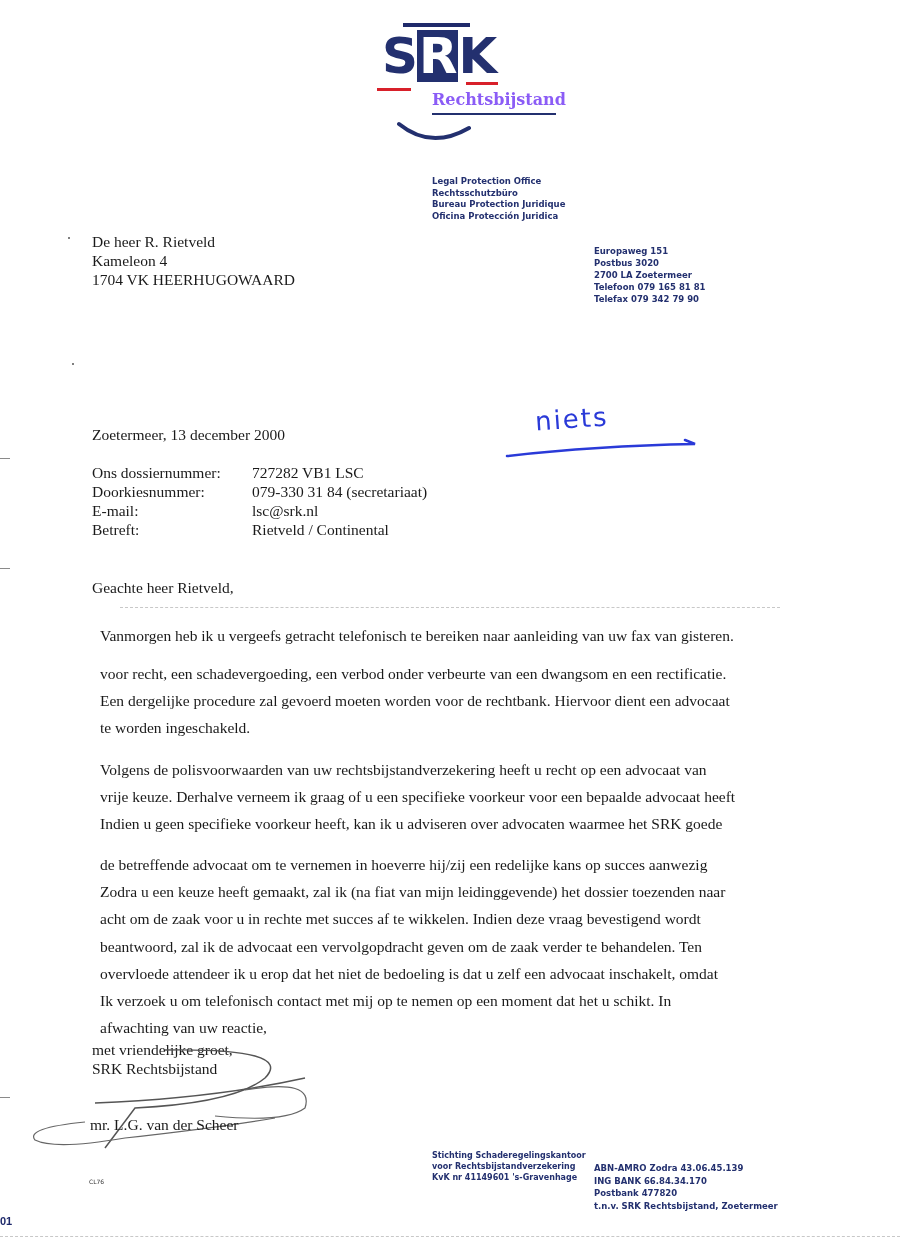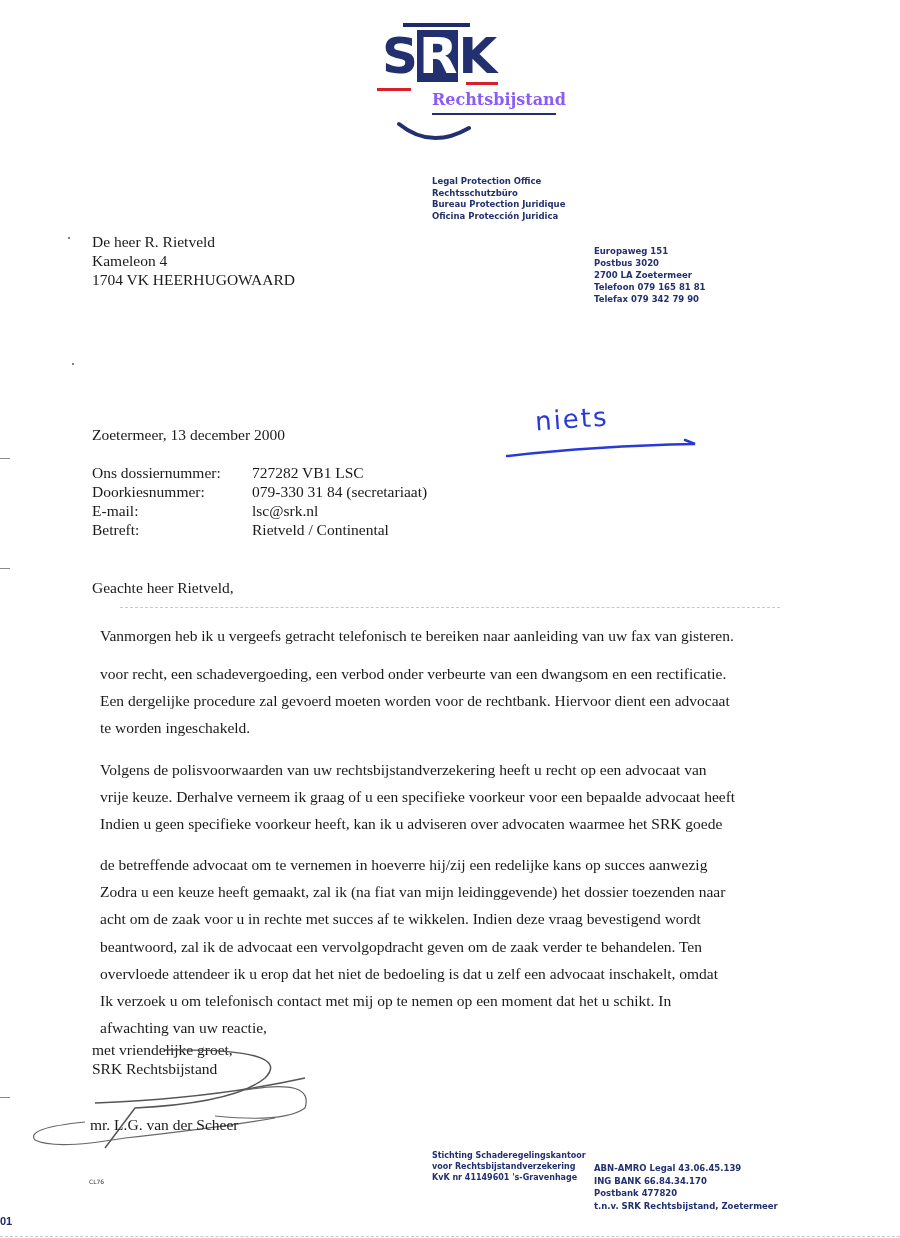--- a/index.html
+++ b/index.html
@@ -156,21 +156,21 @@
 <div class="abs signer">mr. L.G. van der Scheer</div>
 
 <div class="abs cl-code">CL76</div>
 
 <div class="abs blue-sans footer-left">
   <div>Stichting Schaderegelingskantoor</div>
   <div>voor Rechtsbijstandverzekering</div>
   <div>KvK nr 41149601 's-Gravenhage</div>
 </div>
 <div class="abs blue-sans footer-right">
-  <div>ABN-AMRO Legal 43.06.45.139</div>
+  <div>ABN-AMRO Zodra 43.06.45.139</div>
   <div>ING BANK 66.84.34.170</div>
   <div>Postbank 477820</div>
   <div>t.n.v. SRK Rechtsbijstand, Zoetermeer</div>
 </div>
 
 <div class="abs page-num">01</div>
 <div class="abs dotline" style="left:0px; top:1236px; width:900px;"></div>
 <div class="abs margin-tick" style="left:0px; top:458px; width:10px;"></div>
 <div class="abs margin-tick" style="left:0px; top:568px; width:10px;"></div>
 <div class="abs margin-tick" style="left:0px; top:1097px; width:10px;"></div>

